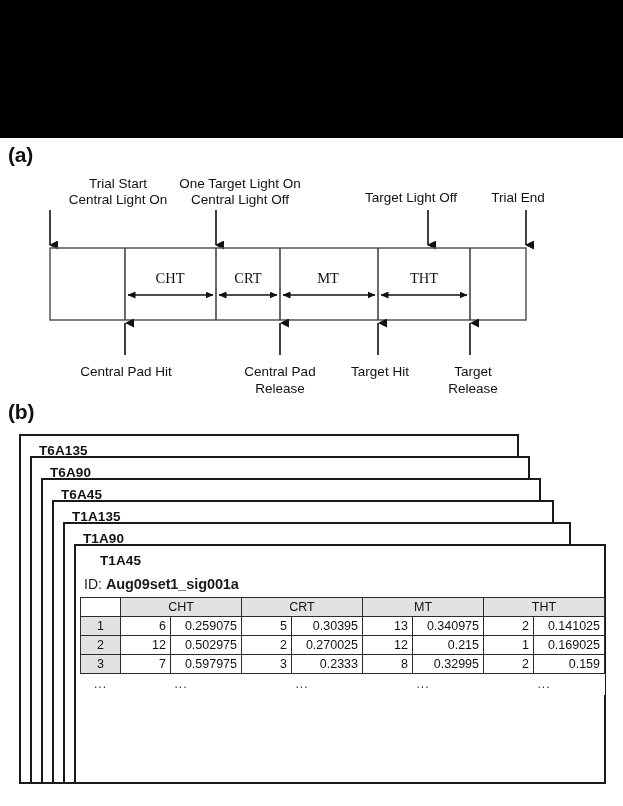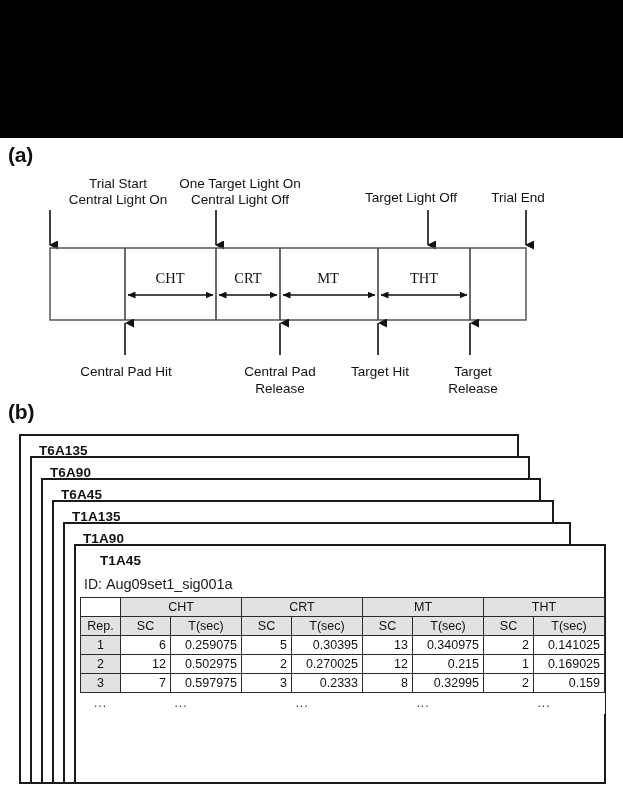--- a/index.html
+++ b/index.html
@@ -91,21 +91,21 @@
     margin: 0 0 5px 8px;
     font-size: 13.5px;
     color: #1a1a1a;
     white-space: nowrap;
   }
   .id-label {
     font-weight: 400;
     font-size: 14px;
   }
   .id-value {
-    font-weight: 400;
+    font-weight: 700;
     font-size: 14.5px;
     letter-spacing: -0.1px;
     margin-left: 4px;
   }
 
   
   table.data {
     border-collapse: collapse;
     margin-left: 4px;
     font-size: 12.5px;
@@ -292,31 +292,20 @@
             <col class="c-t">
         </colgroup>
         <thead>
           <tr>
             <th class="corner-blank"></th>
             <th class="grouphead" colspan="2">CHT</th>
             <th class="grouphead" colspan="2">CRT</th>
             <th class="grouphead" colspan="2">MT</th>
             <th class="grouphead" colspan="2">THT</th>
           </tr>
-          <tr>
-            <th class="colhead">Rep.</th>
-            <th class="colhead">SC</th>
-            <th class="colhead">T(sec)</th>
-            <th class="colhead">SC</th>
-            <th class="colhead">T(sec)</th>
-            <th class="colhead">SC</th>
-            <th class="colhead">T(sec)</th>
-            <th class="colhead">SC</th>
-            <th class="colhead">T(sec)</th>
-          </tr>
         </thead>
         <tbody>
           <tr>
             <td class="rep">1</td>
             <td class="num">6</td>
             <td class="num">0.259075</td>
             <td class="num">5</td>
             <td class="num">0.30395</td>
             <td class="num">13</td>
             <td class="num">0.340975</td>

